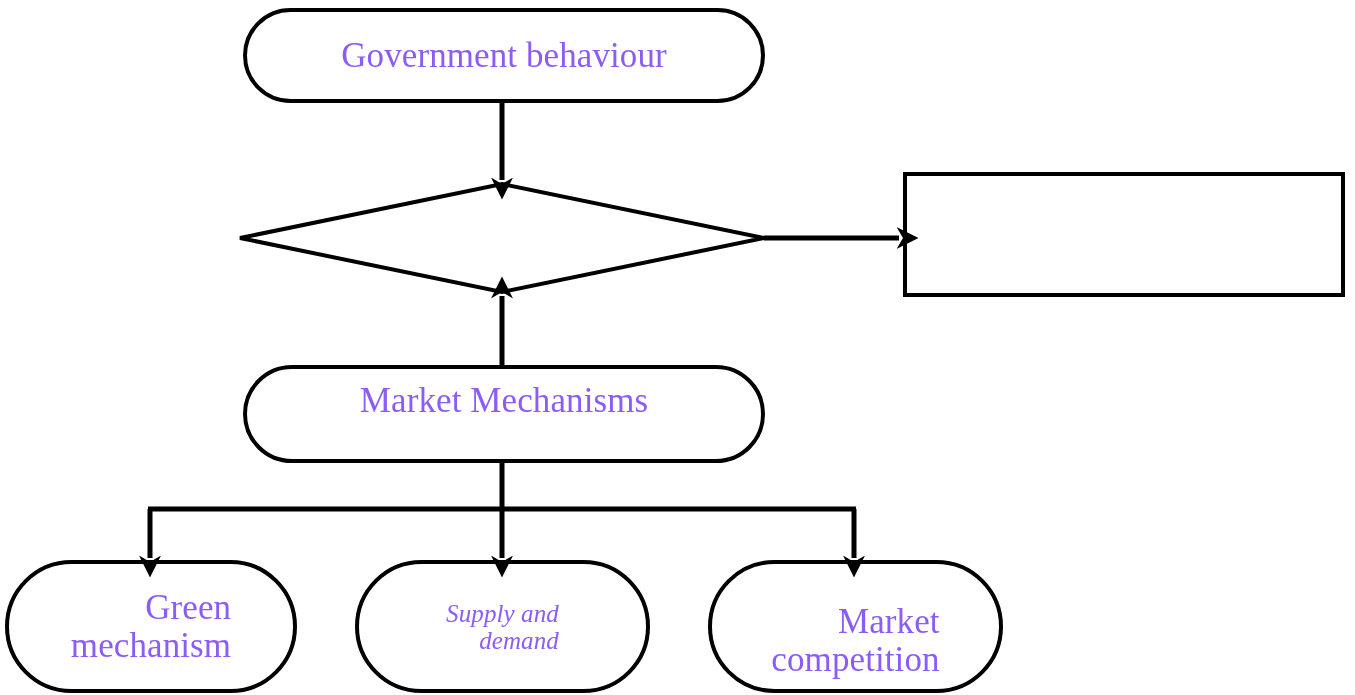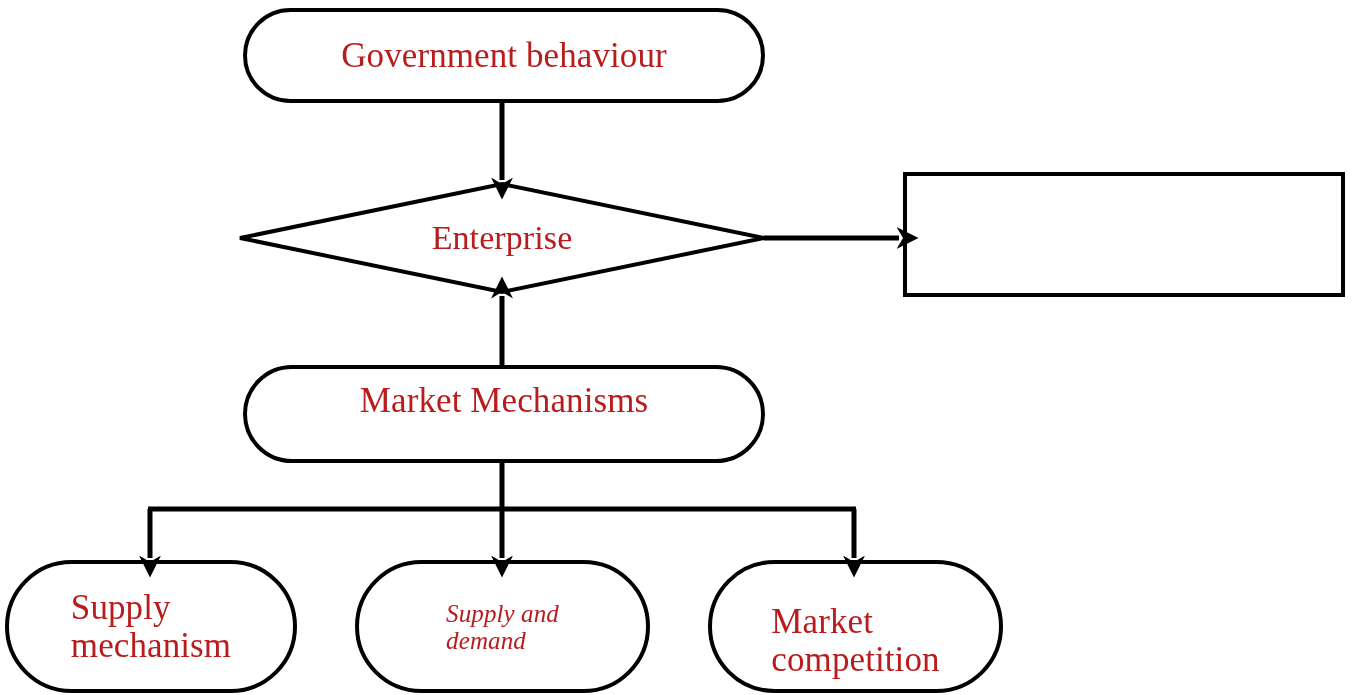--- a/index.html
+++ b/index.html
@@ -21,22 +21,22 @@
     left: 0;
     top: 0;
     width: 1355px;
     height: 695px;
   }
   .node-label {
     position: absolute;
     display: flex;
     align-items: center;
     justify-content: center;
-    text-align: left;
-    color: #b91c1c;
+    text-align: right;
+    color: #8b5cf6;
     line-height: 1.08;
     white-space: pre-line;
     pointer-events: none;
     letter-spacing: 0.1px;
   }
   .lbl-gov      { left: 243px; top: 8px;   width: 522px; height: 95px;  font-size: 35px; }
   .lbl-ent      { left: 340px; top: 210px; width: 324px; height: 56px;  font-size: 34px; }
   .lbl-green    { left: 905px; top: 174px; width: 438px; height: 121px; font-size: 34px; }
   .lbl-market   { left: 243px; top: 365px; width: 522px; height: 72px;  font-size: 35px; }
   .lbl-price    { left: 6px;   top: 562px; width: 290px; height: 130px; font-size: 35px; }
@@ -81,22 +81,21 @@
     <line x1="148" y1="509" x2="856" y2="509" stroke="#000000" stroke-width="5"></line>
 
     <line x1="150" y1="509" x2="150" y2="558" stroke="#000000" stroke-width="5" marker-end="url(#arrow-down)"></line>
 
     <line x1="502" y1="509" x2="502" y2="558" stroke="#000000" stroke-width="5" marker-end="url(#arrow-down)"></line>
 
     <line x1="854" y1="509" x2="854" y2="558" stroke="#000000" stroke-width="5" marker-end="url(#arrow-down)"></line>
   </svg>
 
   <div class="node-label lbl-gov">Government behaviour</div>
-  <div class="node-label lbl-ent">Enterprise</div>
   <div class="node-label lbl-market">Market Mechanisms</div>
-  <div class="node-label lbl-price">Supply
+  <div class="node-label lbl-price">Green
 mechanism</div>
   <div class="node-label lbl-supply">Supply and
 demand</div>
   <div class="node-label lbl-compete">Market
 competition</div>
 
 </div>
 
 </body></html>

